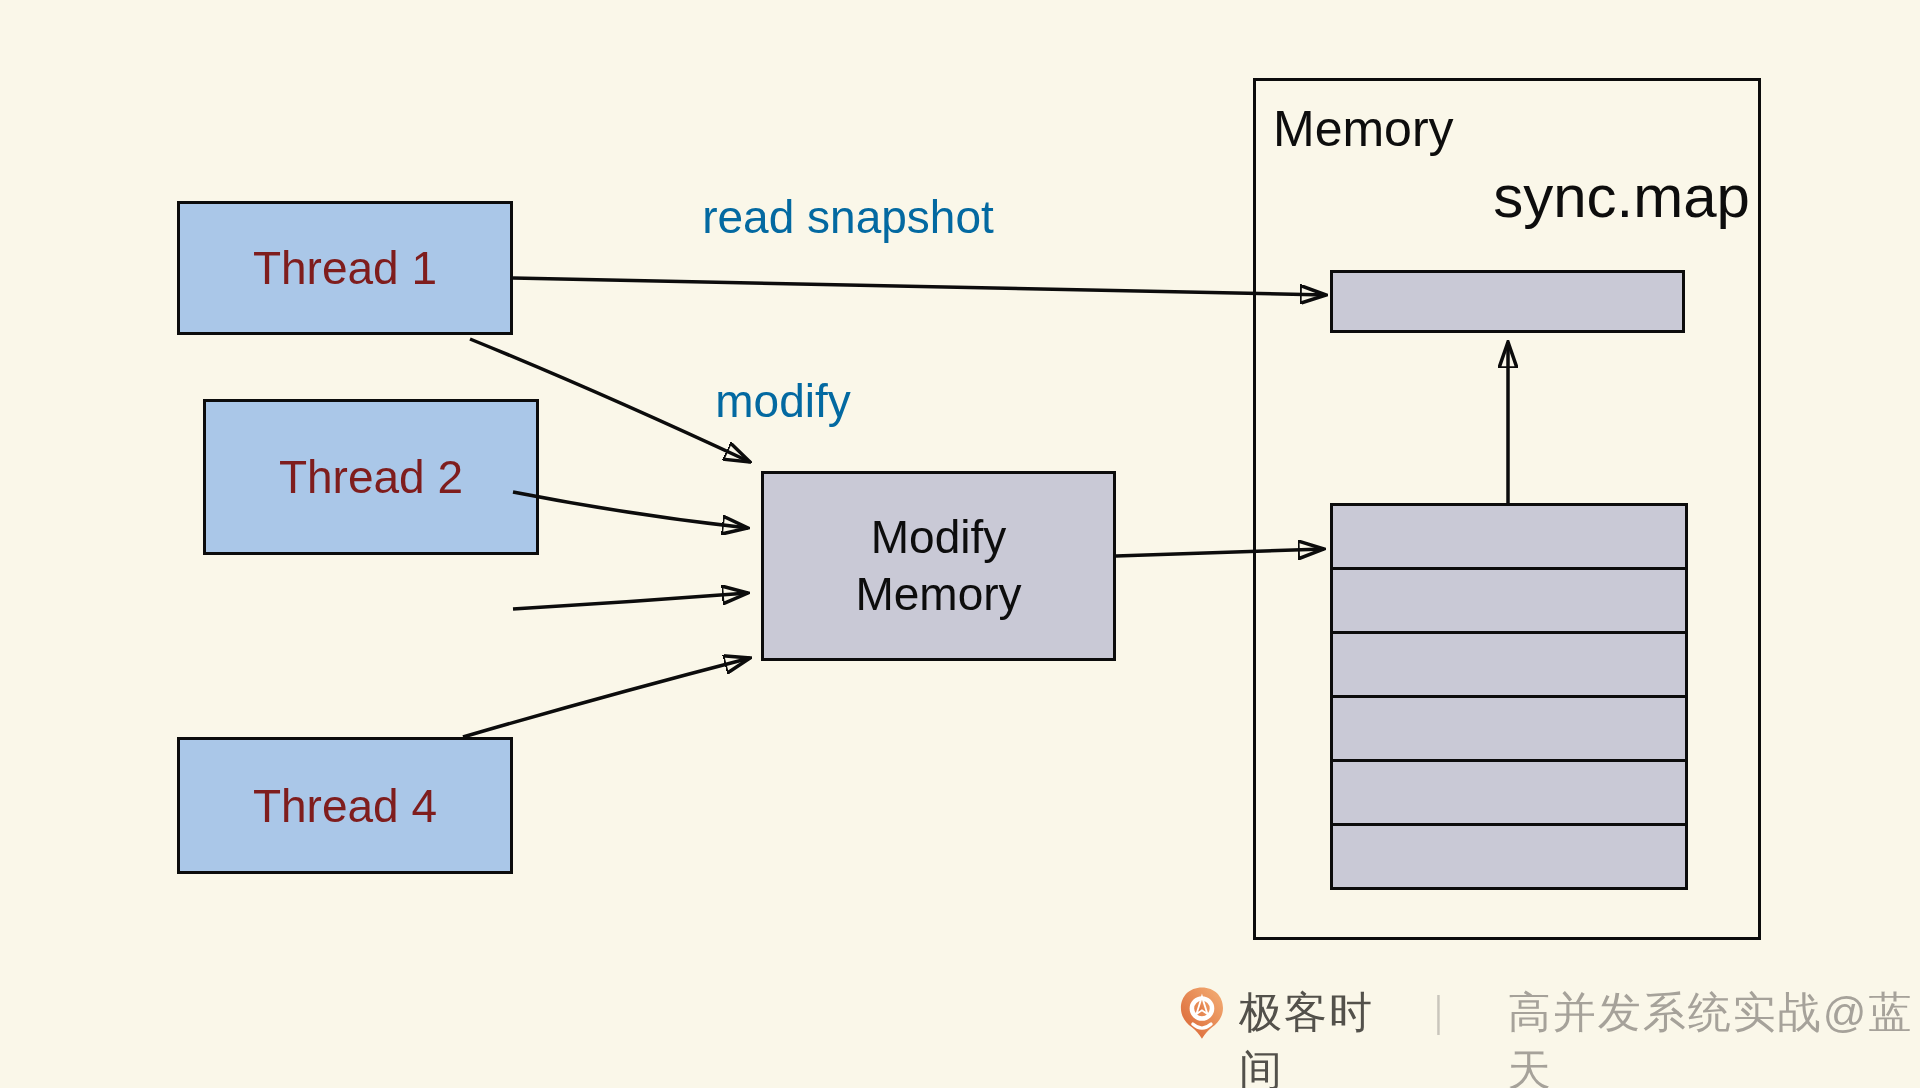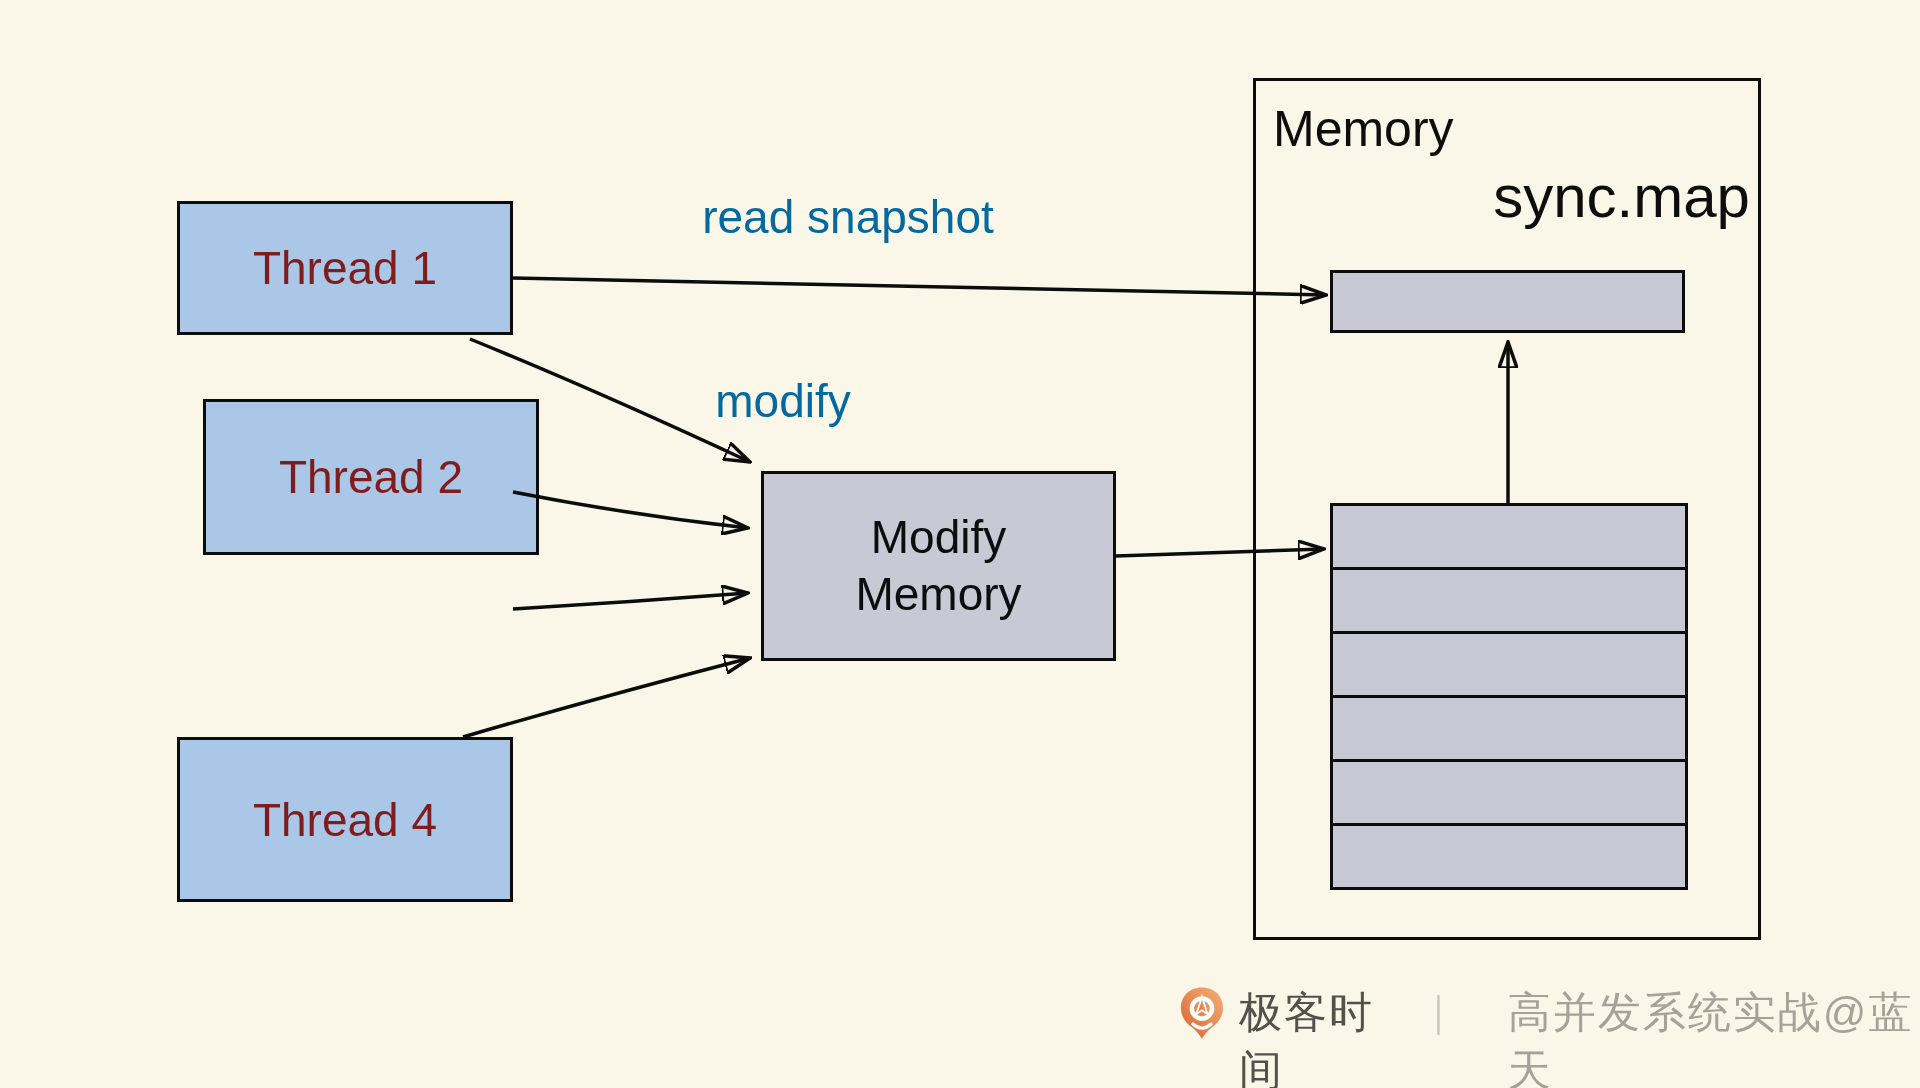--- a/index.html
+++ b/index.html
@@ -9,21 +9,21 @@
   }
   html,body{margin:0;padding:0;}
   body{font-family:"Liberation Sans","DejaVu Sans",sans-serif;background:#fff;}
   .canvas{position:relative;width:1920px;height:1088px;background:var(--background);overflow:hidden;}
 
   .box{position:absolute;border:3px solid var(--stroke);display:flex;align-items:center;justify-content:center;box-sizing:border-box;}
   .thread{background:var(--thread-fill);width:336px;height:134px;left:177px;font-size:46px;color:#7f1d1d;}
   #thread-1{top:201px;}
   #thread-2{top:399px;height:156px;margin-left:26px;}
   #thread-3{top:567px;height:131px;}
-  #thread-4{top:737px;height:165px;}
+  #thread-4{top:737px;height:137px;}
 
   .queue-box{background:var(--queue-fill);left:761px;top:471px;width:355px;height:190px;flex-direction:column;font-size:46px;line-height:1.25;color:#0d0d0d;text-align:center;}
 
   .memory-box{left:1253px;top:78px;width:508px;height:862px;background:transparent;}
   .memory-title{position:absolute;left:1273px;top:100px;font-size:50px;color:#0d0d0d;}
   .syncmap-label{position:absolute;left:1450px;top:162px;width:300px;text-align:right;font-size:60px;color:#0d0d0d;}
   .snapshot-slot{left:1330px;top:270px;width:355px;height:63px;background:var(--queue-fill);}
 
   .stack{position:absolute;left:1330px;top:503px;width:358px;height:387px;border:3px solid var(--stroke);box-sizing:border-box;display:flex;flex-direction:column;}
   .stack-row{flex:1;background:var(--queue-fill);border-top:3px solid var(--stroke);}

